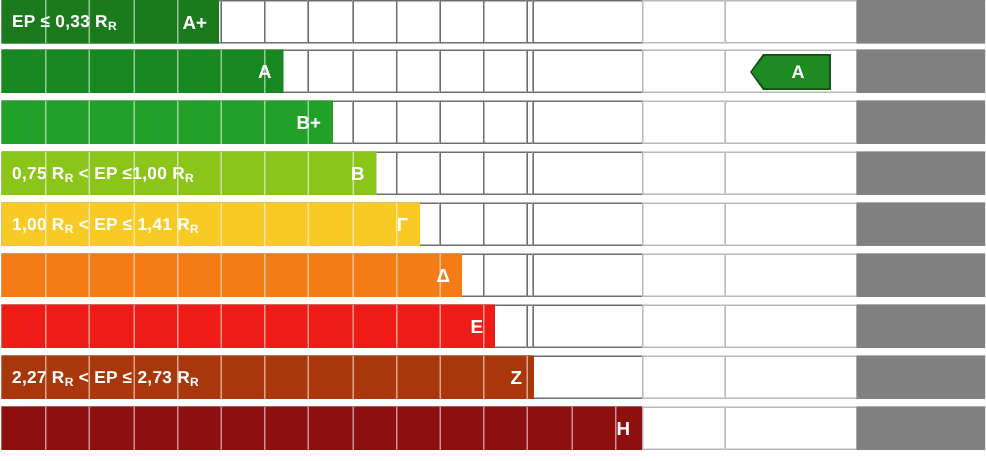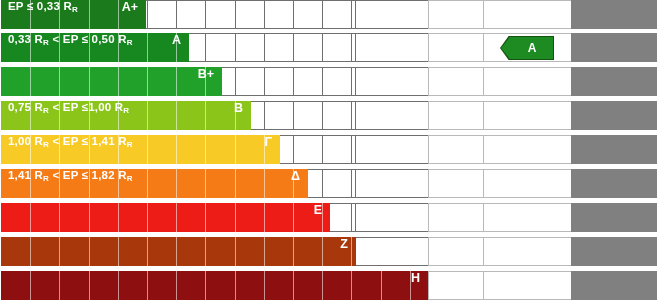--- a/index.html
+++ b/index.html
@@ -30,21 +30,21 @@
   
   .grey-block {
     position: absolute;
     background: #808080;
   }
   
   .bar {
     position: absolute;
     box-sizing: border-box;
     display: flex;
-    align-items: flex-start;
+    align-items: center;
     overflow: hidden;
   }
   .bar .seg-lines {
     position: absolute;
     top: 0;
     left: 0;
     right: 0;
     bottom: 0;
     pointer-events: none;
   }
@@ -272,21 +272,20 @@
       </div>
       <div class="bar" style="left: 1px; top: 33px; width: 188px; height: 29px; background: rgb(23, 135, 31);">
         <div class="seg-lines">
           <div class="seg-line" style="left: 29.2px;"></div>
           <div class="seg-line" style="left: 58.4px;"></div>
           <div class="seg-line" style="left: 87.6px;"></div>
           <div class="seg-line" style="left: 116.8px;"></div>
           <div class="seg-line" style="left: 146px;"></div>
           <div class="seg-line" style="left: 175.2px;"></div>
         </div>
-        <div class="bar-label" style="color: rgb(255, 255, 255);">0,33 R<sub>R</sub> &lt; EP ≤ 0,50 R<sub>R</sub></div>
         <div class="bar-grade" style="color: rgb(255, 255, 255);">A</div>
       </div>
       <div class="bar" style="left: 1px; top: 67px; width: 221px; height: 29px; background: rgb(33, 160, 42);">
         <div class="seg-lines">
           <div class="seg-line" style="left: 29.2px;"></div>
           <div class="seg-line" style="left: 58.4px;"></div>
           <div class="seg-line" style="left: 87.6px;"></div>
           <div class="seg-line" style="left: 116.8px;"></div>
           <div class="seg-line" style="left: 146px;"></div>
           <div class="seg-line" style="left: 175.2px;"></div>
@@ -329,21 +328,20 @@
           <div class="seg-line" style="left: 58.4px;"></div>
           <div class="seg-line" style="left: 87.6px;"></div>
           <div class="seg-line" style="left: 116.8px;"></div>
           <div class="seg-line" style="left: 146px;"></div>
           <div class="seg-line" style="left: 175.2px;"></div>
           <div class="seg-line" style="left: 204.4px;"></div>
           <div class="seg-line" style="left: 233.6px;"></div>
           <div class="seg-line" style="left: 262.8px;"></div>
           <div class="seg-line" style="left: 292px;"></div>
         </div>
-        <div class="bar-label" style="color: rgb(255, 255, 255);">1,41 R<sub>R</sub> &lt; EP ≤ 1,82 R<sub>R</sub></div>
         <div class="bar-grade" style="color: rgb(255, 255, 255);">Δ</div>
       </div>
       <div class="bar" style="left: 1px; top: 203px; width: 329px; height: 29px; background: rgb(237, 28, 22);">
         <div class="seg-lines">
           <div class="seg-line" style="left: 29.2px;"></div>
           <div class="seg-line" style="left: 58.4px;"></div>
           <div class="seg-line" style="left: 87.6px;"></div>
           <div class="seg-line" style="left: 116.8px;"></div>
           <div class="seg-line" style="left: 146px;"></div>
           <div class="seg-line" style="left: 175.2px;"></div>
@@ -363,20 +361,21 @@
           <div class="seg-line" style="left: 116.8px;"></div>
           <div class="seg-line" style="left: 146px;"></div>
           <div class="seg-line" style="left: 175.2px;"></div>
           <div class="seg-line" style="left: 204.4px;"></div>
           <div class="seg-line" style="left: 233.6px;"></div>
           <div class="seg-line" style="left: 262.8px;"></div>
           <div class="seg-line" style="left: 292px;"></div>
           <div class="seg-line" style="left: 321.2px;"></div>
           <div class="seg-line" style="left: 350.4px;"></div>
         </div>
+        <div class="bar-label" style="color: rgb(255, 255, 255);">2,27 R<sub>R</sub> &lt;  EP ≤ 2,73 R<sub>R</sub></div>
         <div class="bar-grade" style="color: rgb(255, 255, 255);">Z</div>
       </div>
       <div class="bar" style="left: 1px; top: 271px; width: 427px; height: 29px; background: rgb(142, 15, 15);">
         <div class="seg-lines">
           <div class="seg-line" style="left: 29.2px;"></div>
           <div class="seg-line" style="left: 58.4px;"></div>
           <div class="seg-line" style="left: 87.6px;"></div>
           <div class="seg-line" style="left: 116.8px;"></div>
           <div class="seg-line" style="left: 146px;"></div>
           <div class="seg-line" style="left: 175.2px;"></div>

